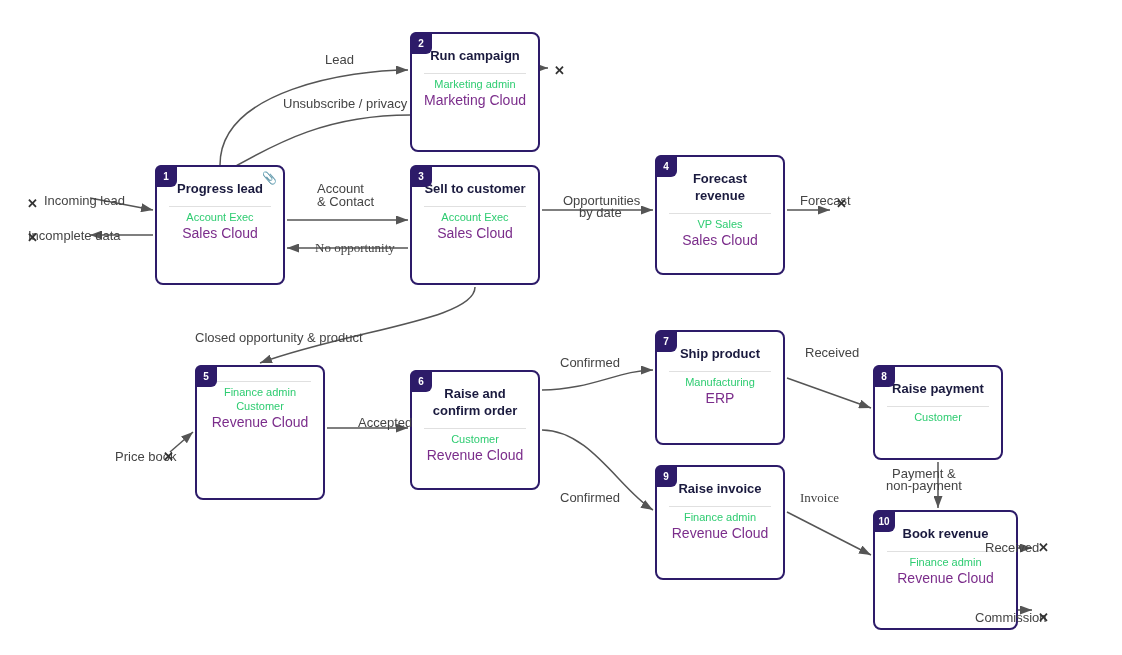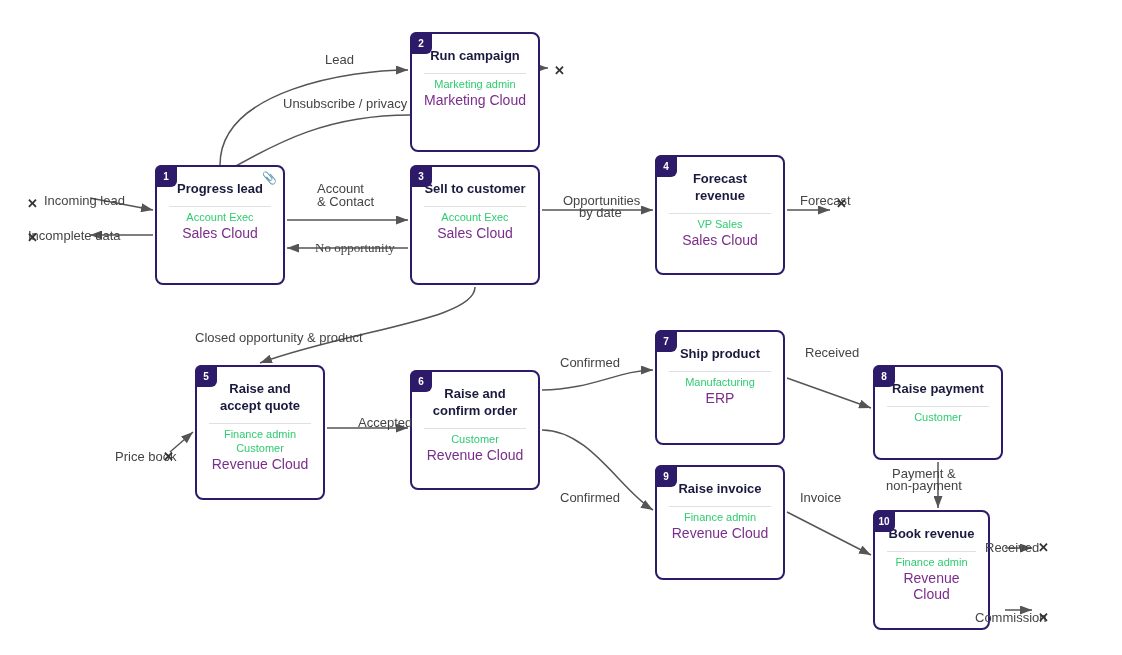--- a/index.html
+++ b/index.html
@@ -179,21 +179,20 @@
     </div>
     <div class="node" style="left: 655px; top: 155px; width: 130px; min-height: 120px;">
       <div class="node-badge">4</div>
       <div class="node-title">Forecast revenue</div>
       <hr class="node-divider">
       <span class="tag-green">VP Sales</span>
       <span class="tag-purple">Sales Cloud</span>
     </div>
     <div class="node" style="left: 195px; top: 365px; width: 130px; min-height: 135px;">
       <div class="node-badge">5</div>
-      <div class="node-title">Raise and accept quote</div>
       <hr class="node-divider">
       <span class="tag-green">Finance admin</span>
       <span class="tag-green">Customer</span>
       <span class="tag-purple">Revenue Cloud</span>
     </div>
     <div class="node" style="left: 410px; top: 370px; width: 130px; min-height: 120px;">
       <div class="node-badge">6</div>
       <div class="node-title">Raise and confirm order</div>
       <hr class="node-divider">
       <span class="tag-green">Customer</span>
@@ -212,21 +211,21 @@
       <hr class="node-divider">
       <span class="tag-green">Customer</span>
     </div>
     <div class="node" style="left: 655px; top: 465px; width: 130px; min-height: 115px;">
       <div class="node-badge">9</div>
       <div class="node-title">Raise invoice</div>
       <hr class="node-divider">
       <span class="tag-green">Finance admin</span>
       <span class="tag-purple">Revenue Cloud</span>
     </div>
-    <div class="node" style="left: 873px; top: 510px; width: 117px; min-height: 120px;">
+    <div class="node" style="left: 873px; top: 510px; width: 145px; min-height: 120px;">
       <div class="node-badge">10</div>
       <div class="node-title">Book revenue</div>
       <hr class="node-divider">
       <span class="tag-green">Finance admin</span>
       <span class="tag-purple">Revenue Cloud</span>
     </div>
     <span class="label" style="left: 44px; top: 193px;">Incoming lead</span>
     <span class="label" style="left: 28px; top: 228px;">Incomplete data</span>
     <span class="label" style="left: 325px; top: 52px;">Lead</span>
     <span class="label" style="left: 283px; top: 96px;">Unsubscribe / privacy</span>
@@ -235,21 +234,21 @@
     <span class="label" style="left: 315px; top: 240px; font-family: Liberation Serif, serif;">No opportunity</span>
     <span class="label" style="left: 563px; top: 193px;">Opportunities</span>
     <span class="label" style="left: 571px; top: 205px; padding-left: 8px;">by date</span>
     <span class="label" style="left: 800px; top: 193px;">Forecast</span>
     <span class="label" style="left: 195px; top: 330px;">Closed opportunity &amp; product</span>
     <span class="label" style="left: 115px; top: 449px;">Price book</span>
     <span class="label" style="left: 358px; top: 415px;">Accepted</span>
     <span class="label" style="left: 560px; top: 355px;">Confirmed</span>
     <span class="label" style="left: 805px; top: 345px;">Received</span>
     <span class="label" style="left: 560px; top: 490px;">Confirmed</span>
-    <span class="label" style="left: 800px; top: 490px;">Invoice</span>
+    <span class="label" style="left: 800px; top: 490px; font-family: Liberation Serif, serif;">Invoice</span>
     <span class="label" style="left: 892px; top: 466px;">Payment &amp;</span>
     <span class="label" style="left: 886px; top: 478px;">non-payment</span>
     <span class="label" style="left: 985px; top: 540px;">Received</span>
     <span class="label" style="left: 975px; top: 610px;">Commission</span>
     <span class="x-mark" style="left: 27px; top: 196px;">✕</span>
     <span class="x-mark" style="left: 27px; top: 230px;">✕</span>
     <span class="x-mark" style="left: 554px; top: 63px;">✕</span>
     <span class="x-mark" style="left: 836px; top: 196px;">✕</span>
     <span class="x-mark" style="left: 163px; top: 449px;">✕</span>
     <span class="x-mark" style="left: 1038px; top: 540px;">✕</span>

